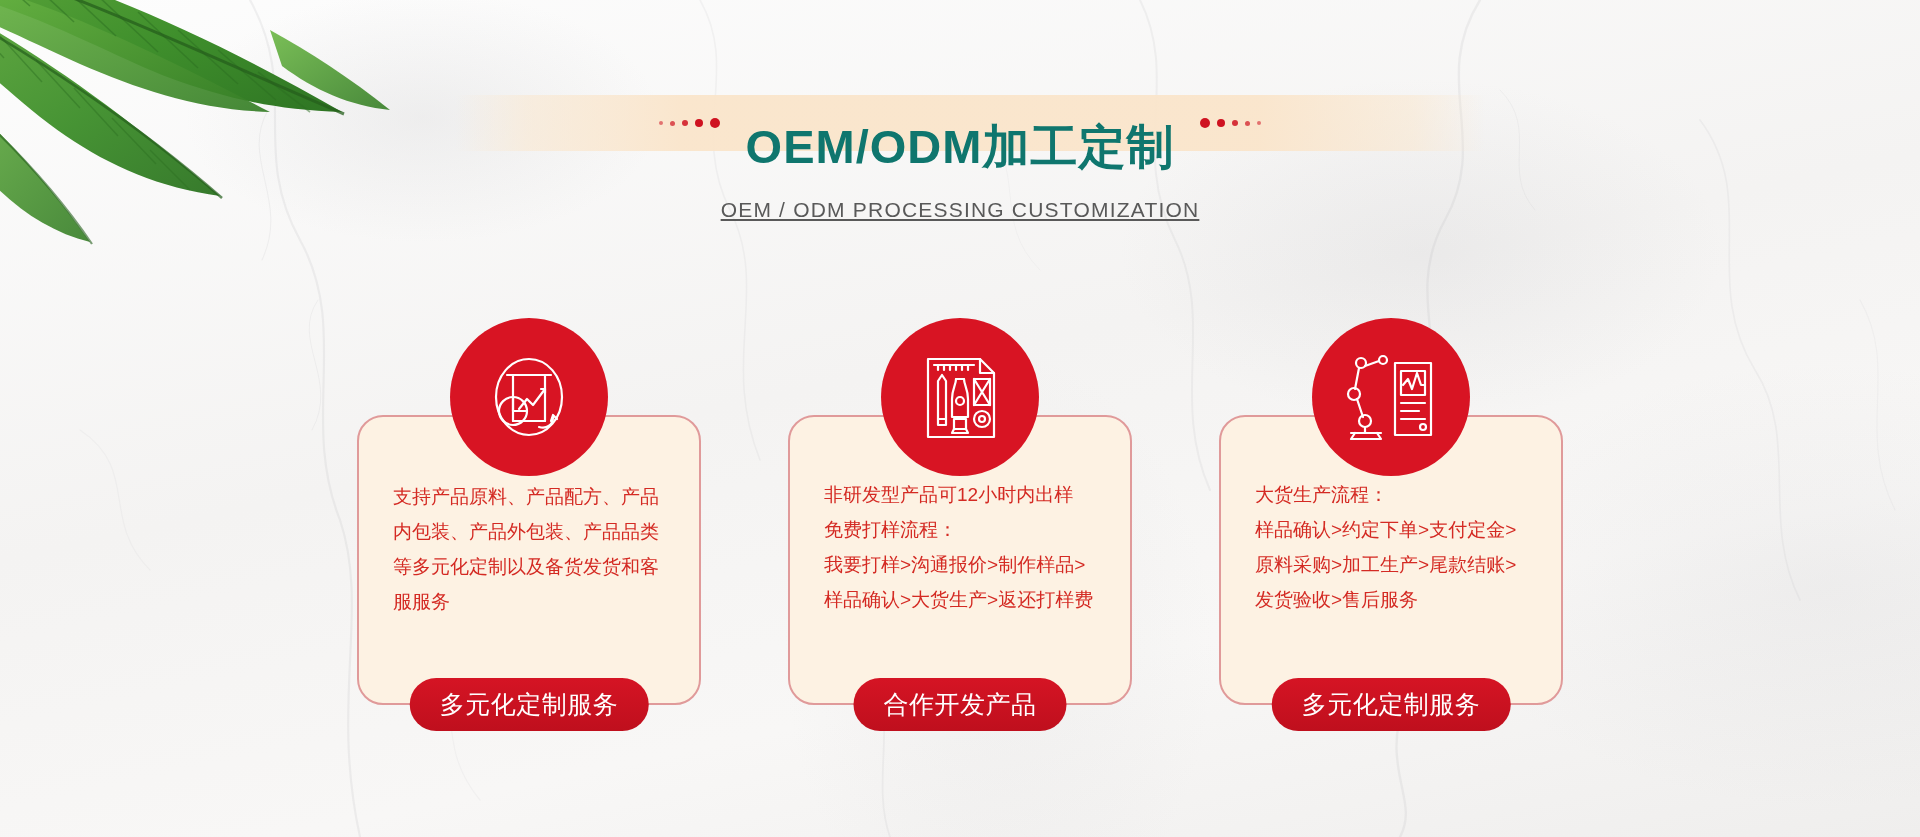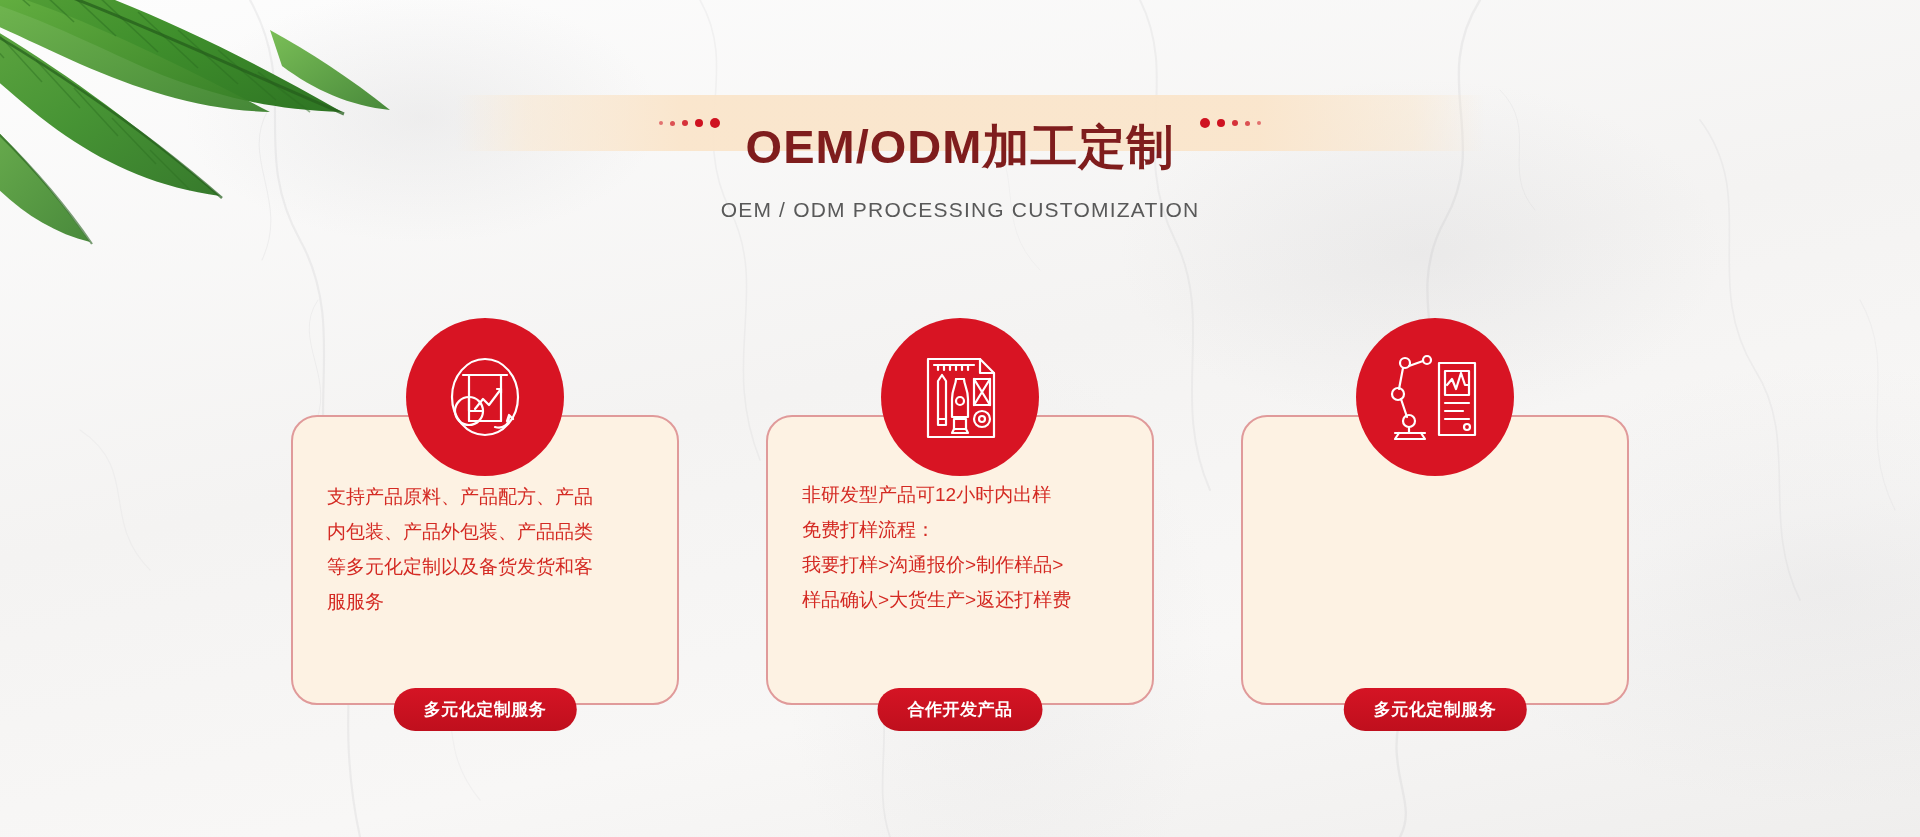--- a/index.html
+++ b/index.html
@@ -72,50 +72,51 @@
   .dots.left  span:nth-child(5){ width:10px;height:10px; }
   .dots.right span:nth-child(1){ width:10px;height:10px; }
   .dots.right span:nth-child(2){ width:8px;height:8px; }
   .dots.right span:nth-child(3){ width:6px;height:6px; opacity:.85; }
   .dots.right span:nth-child(4){ width:5px;height:5px; opacity:.7; }
   .dots.right span:nth-child(5){ width:4px;height:4px; opacity:.55; }
 
   .main-title {
     font-size: 47px;
     font-weight: 700;
-    color: #7f1d1d;
+    color: #0f766e;
     letter-spacing: 1px;
     white-space: nowrap;
     line-height: 1;
     margin-top: 46px;
   }
 
   .subtitle {
     position: absolute;
     top: 198px;
     left: 0; right: 0;
     text-align: center;
     font-size: 21px;
     color: #595959;
     letter-spacing: 1.2px;
     z-index: 4;
     white-space: nowrap;
+    text-decoration: underline;
   }
 
   
   .cards {
     position: absolute;
     top: 400px;
     left: 0; right: 0;
     display: flex;
     justify-content: center;
     gap: 87px;
     z-index: 4;
   }
-  .card { position: relative; width: 388px; }
+  .card { position: relative; width: 344px; }
 
   .icon-circle {
     position: absolute;
     top: -82px;
     left: 50%;
     transform: translateX(-50%);
     width: 158px;
     height: 158px;
     border-radius: 50%;
     background: #d81423;
@@ -145,22 +146,22 @@
   }
   .card.c1 .card-body { padding-top: 62px; }
 
   .badge {
     position: absolute;
     bottom: -28px;
     left: 50%;
     transform: translateX(-50%);
     background: linear-gradient(180deg, #d51424 0%, #bf0f1d 100%);
     color: #fff;
-    font-size: 17px;
-    font-weight: 700;
+    font-size: 25px;
+    font-weight: 400;
     border-radius: 28px;
     padding: 10px 30px;
     white-space: nowrap;
     letter-spacing: .5px;
     z-index: 7;
   }
 </style>
 </head>
 <body>
 
@@ -341,17 +342,21 @@
         <path d="M54 14 H 90 V 86 H 54 Z"></path>
         <path d="M60 22 H 84 V 46 H 60 Z"></path>
         <path d="M62 36 L 67 30 L 71 40 L 76 24 L 80 36 H 84"></path>
         <path d="M60 54 H 84"></path>
         <path d="M60 62 H 78"></path>
         <path d="M60 70 H 84"></path>
         <circle cx="82" cy="78" r="3"></circle>
       </svg>
     </div>
     <div class="card-body">
+      <p>大货生产流程：
+样品确认&gt;约定下单&gt;支付定金&gt;
+原料采购&gt;加工生产&gt;尾款结账&gt;
+发货验收&gt;售后服务</p>
       <div class="badge">多元化定制服务</div>
     </div>
   </div>
 
 </div>
 
 </body></html>

